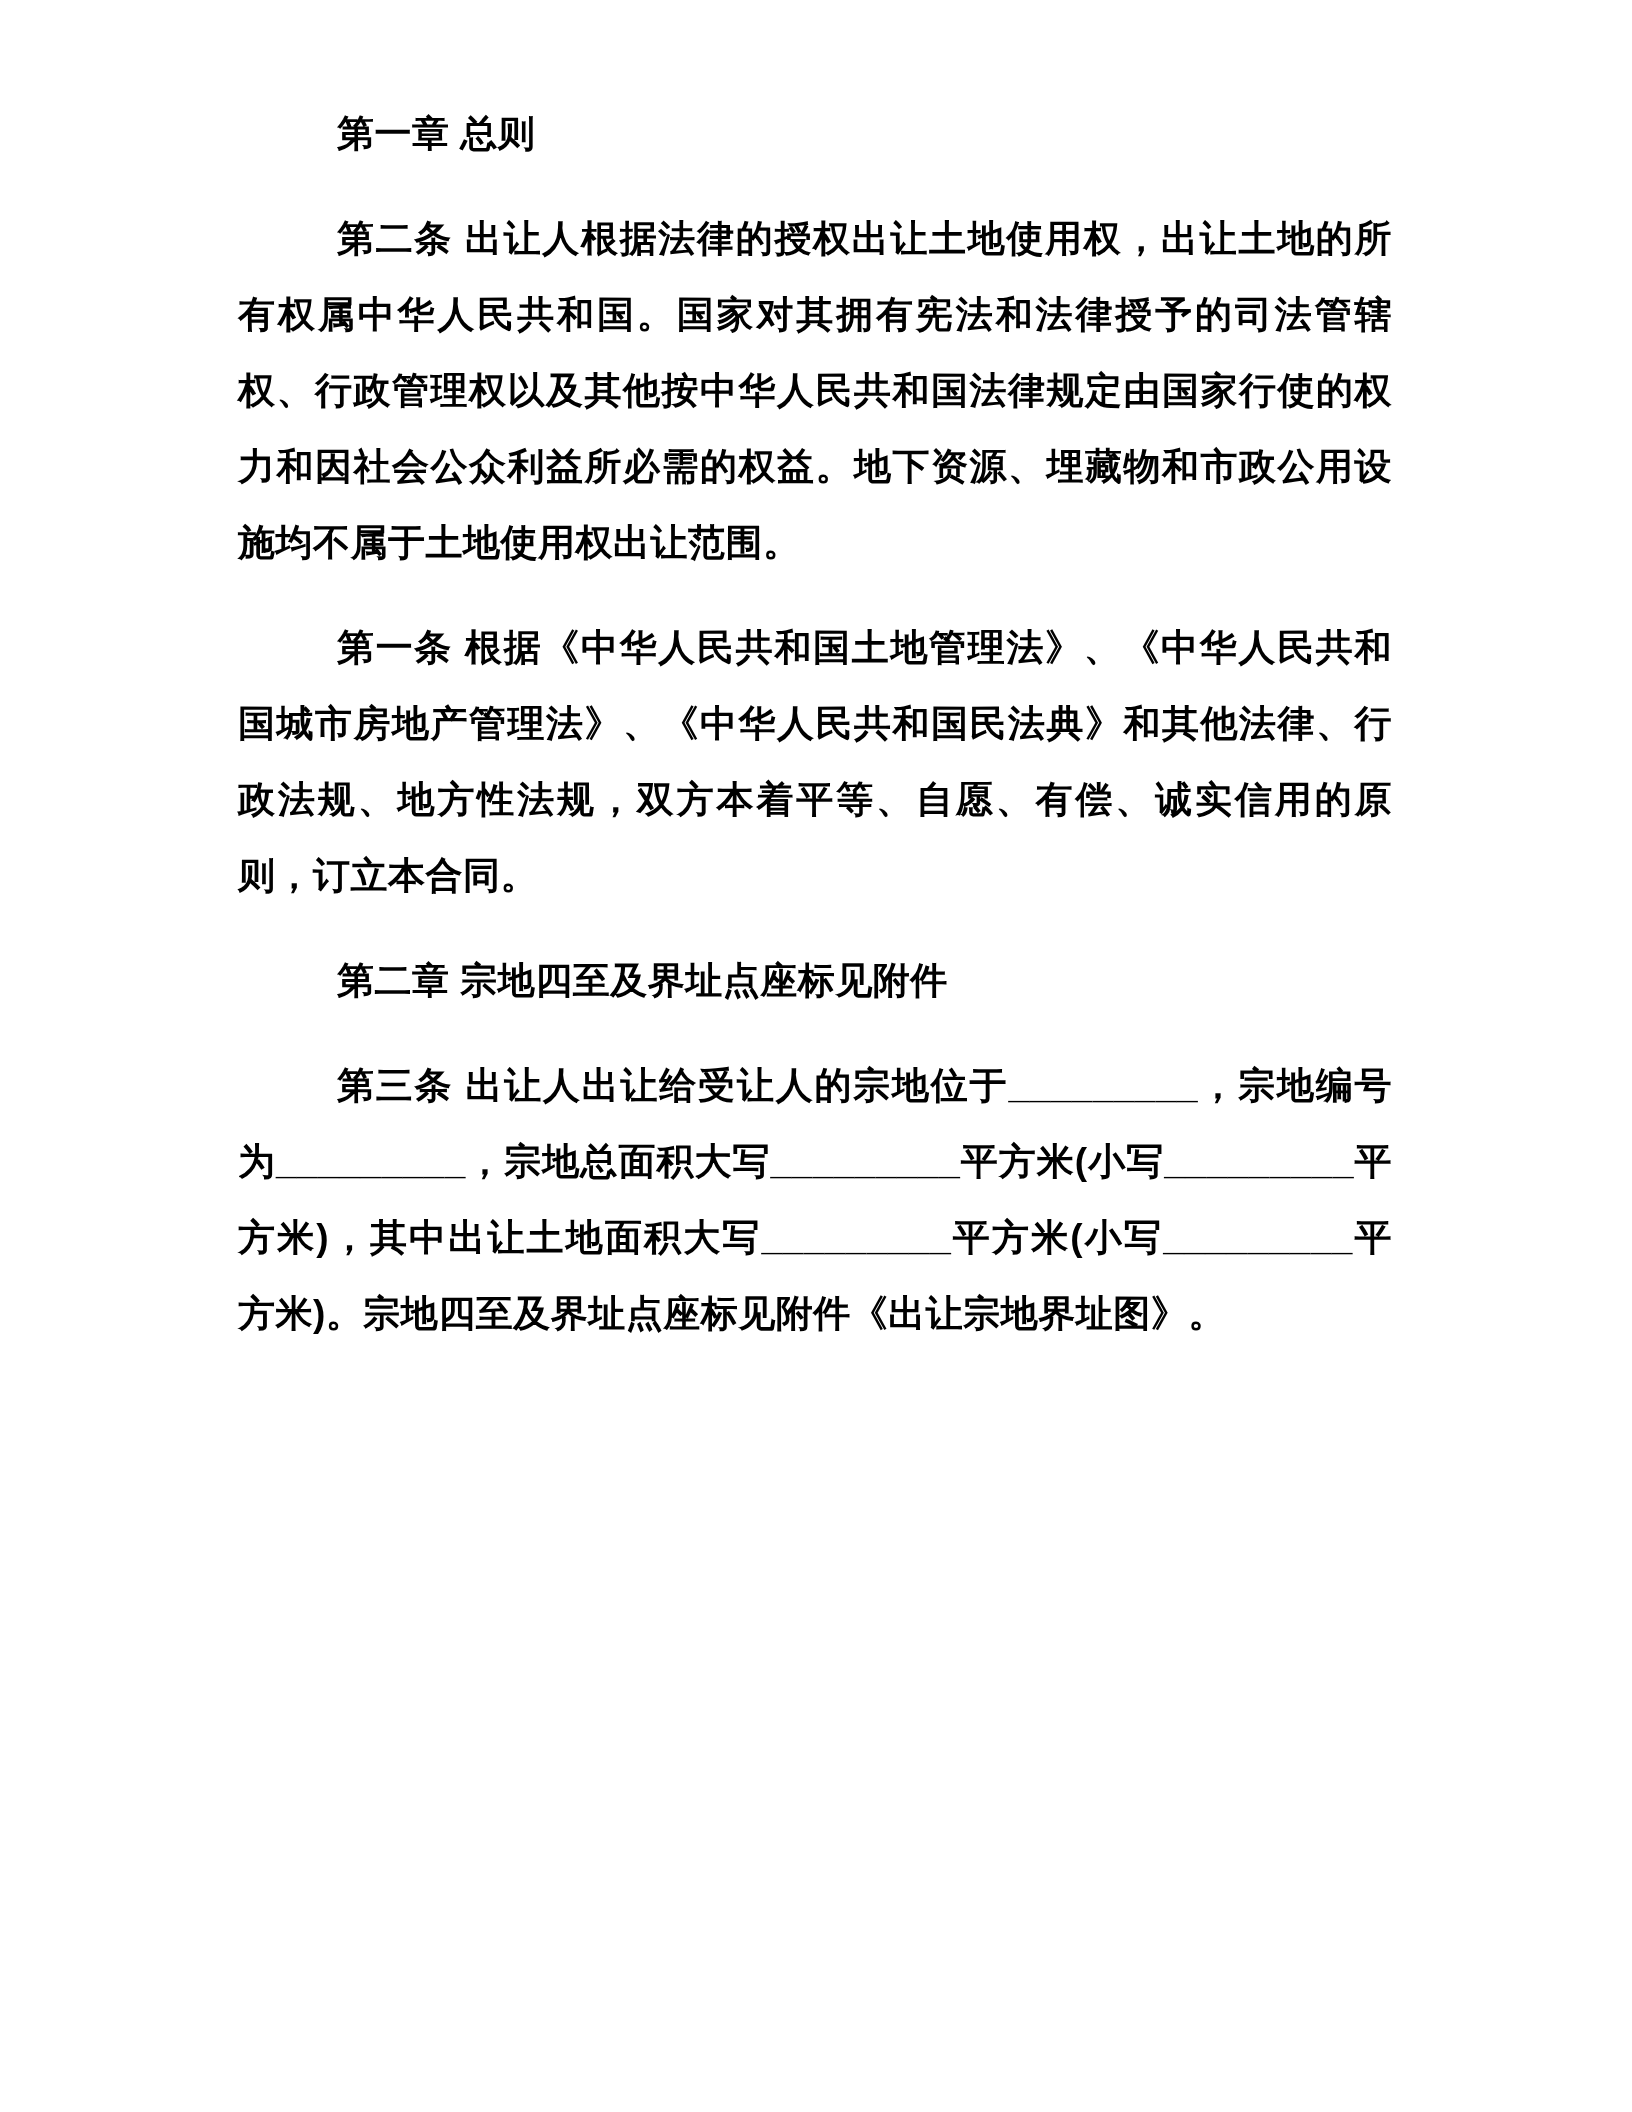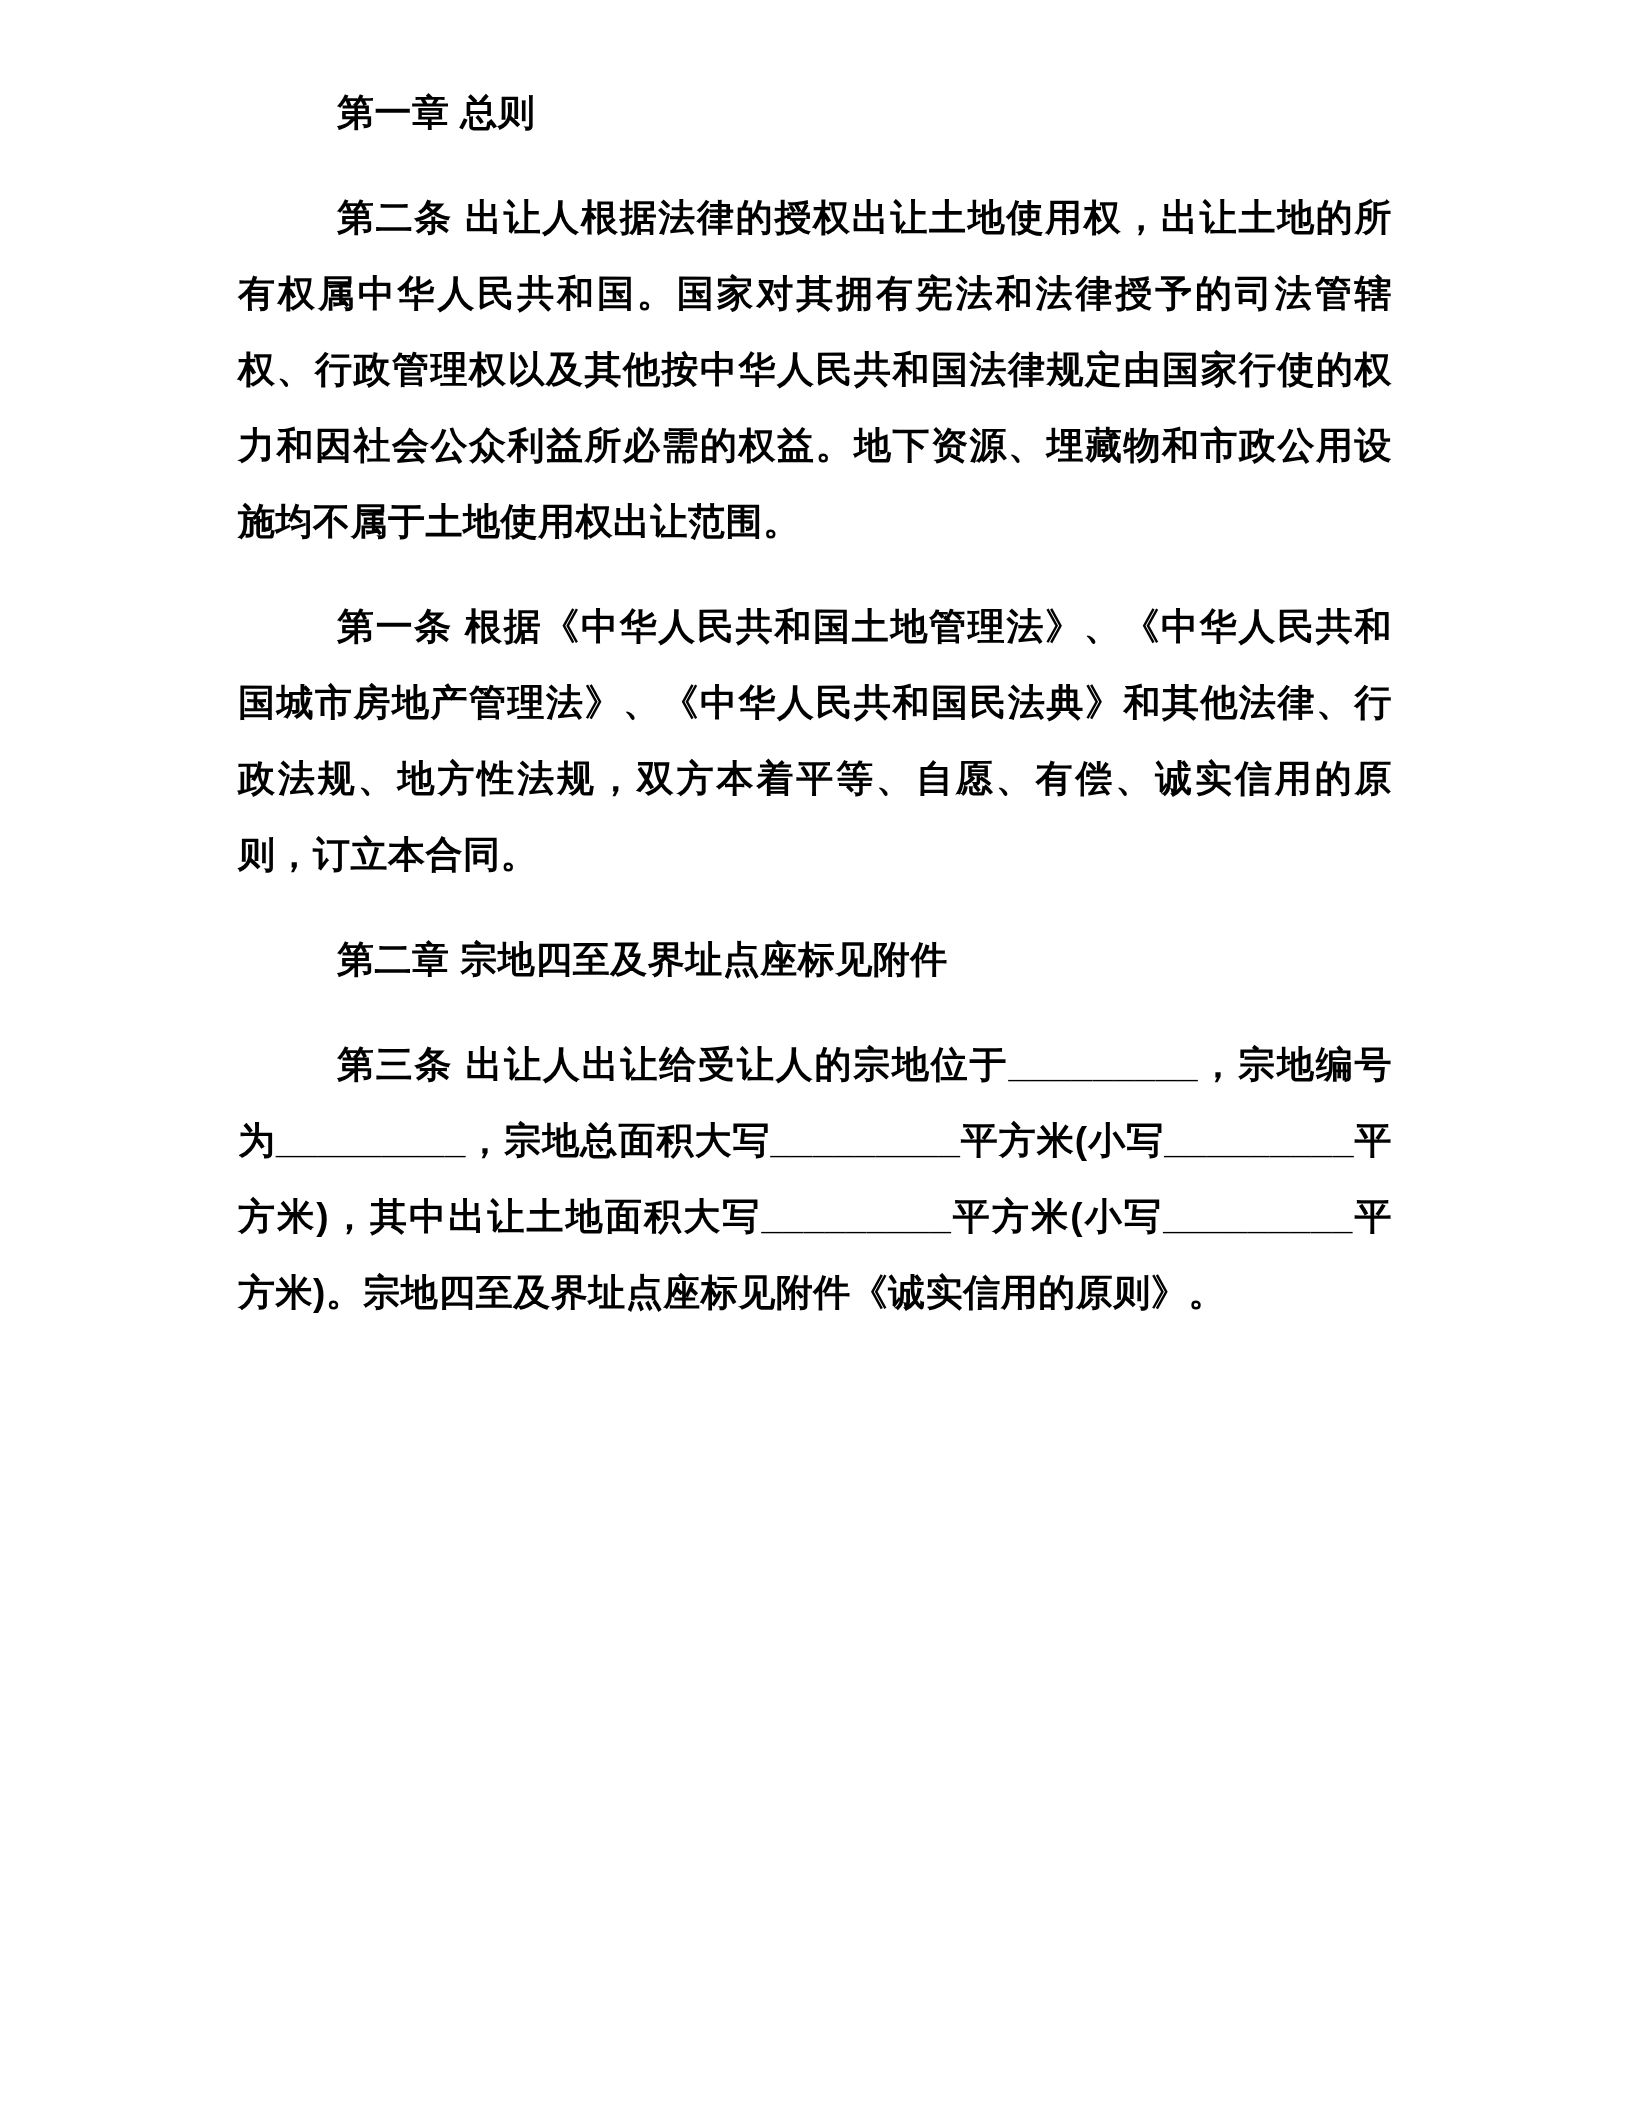--- a/index.html
+++ b/index.html
@@ -11,21 +11,21 @@
     height: 2112px;
     background: #ffffff;
     color: #000000;
     font-family: "Liberation Sans", "DejaVu Sans", sans-serif;
   }
   .page {
     box-sizing: border-box;
     width: 1632px;
     height: 2112px;
     background: #ffffff;
-    padding: 75px 240px 40px 238px;
+    padding: 96px 240px 40px 238px;
     overflow: hidden;
   }
   .para {
     font-size: 37px;
     font-weight: 700;
     line-height: 76px;
     text-align: justify;
     text-indent: 99px;
     margin: 0;
     letter-spacing: 0.5px;
@@ -36,14 +36,14 @@
   }
 </style>
 </head>
 <body>
 
 <main class="page" id="doc">
     <p class="para">第一章 总则</p>
     <p class="para">第二条 出让人根据法律的授权出让土地使用权，出让土地的所有权属中华人民共和国。国家对其拥有宪法和法律授予的司法管辖权、行政管理权以及其他按中华人民共和国法律规定由国家行使的权力和因社会公众利益所必需的权益。地下资源、埋藏物和市政公用设施均不属于土地使用权出让范围。</p>
     <p class="para">第一条 根据《中华人民共和国土地管理法》、《中华人民共和国城市房地产管理法》、《中华人民共和国民法典》和其他法律、行政法规、地方性法规，双方本着平等、自愿、有偿、诚实信用的原则，订立本合同。</p>
     <p class="para">第二章 宗地四至及界址点座标见附件</p>
-    <p class="para">第三条 出让人出让给受让人的宗地位于_________，宗地编号为_________，宗地总面积大写_________平方米(小写_________平方米)，其中出让土地面积大写_________平方米(小写_________平方米)。宗地四至及界址点座标见附件《诚实信用的原则》。</p>
+    <p class="para">第三条 出让人出让给受让人的宗地位于_________，宗地编号为_________，宗地总面积大写_________平方米(小写_________平方米)，其中出让土地面积大写_________平方米(小写_________平方米)。宗地四至及界址点座标见附件《出让宗地界址图》。</p>
   </main>
 
 </body></html>

